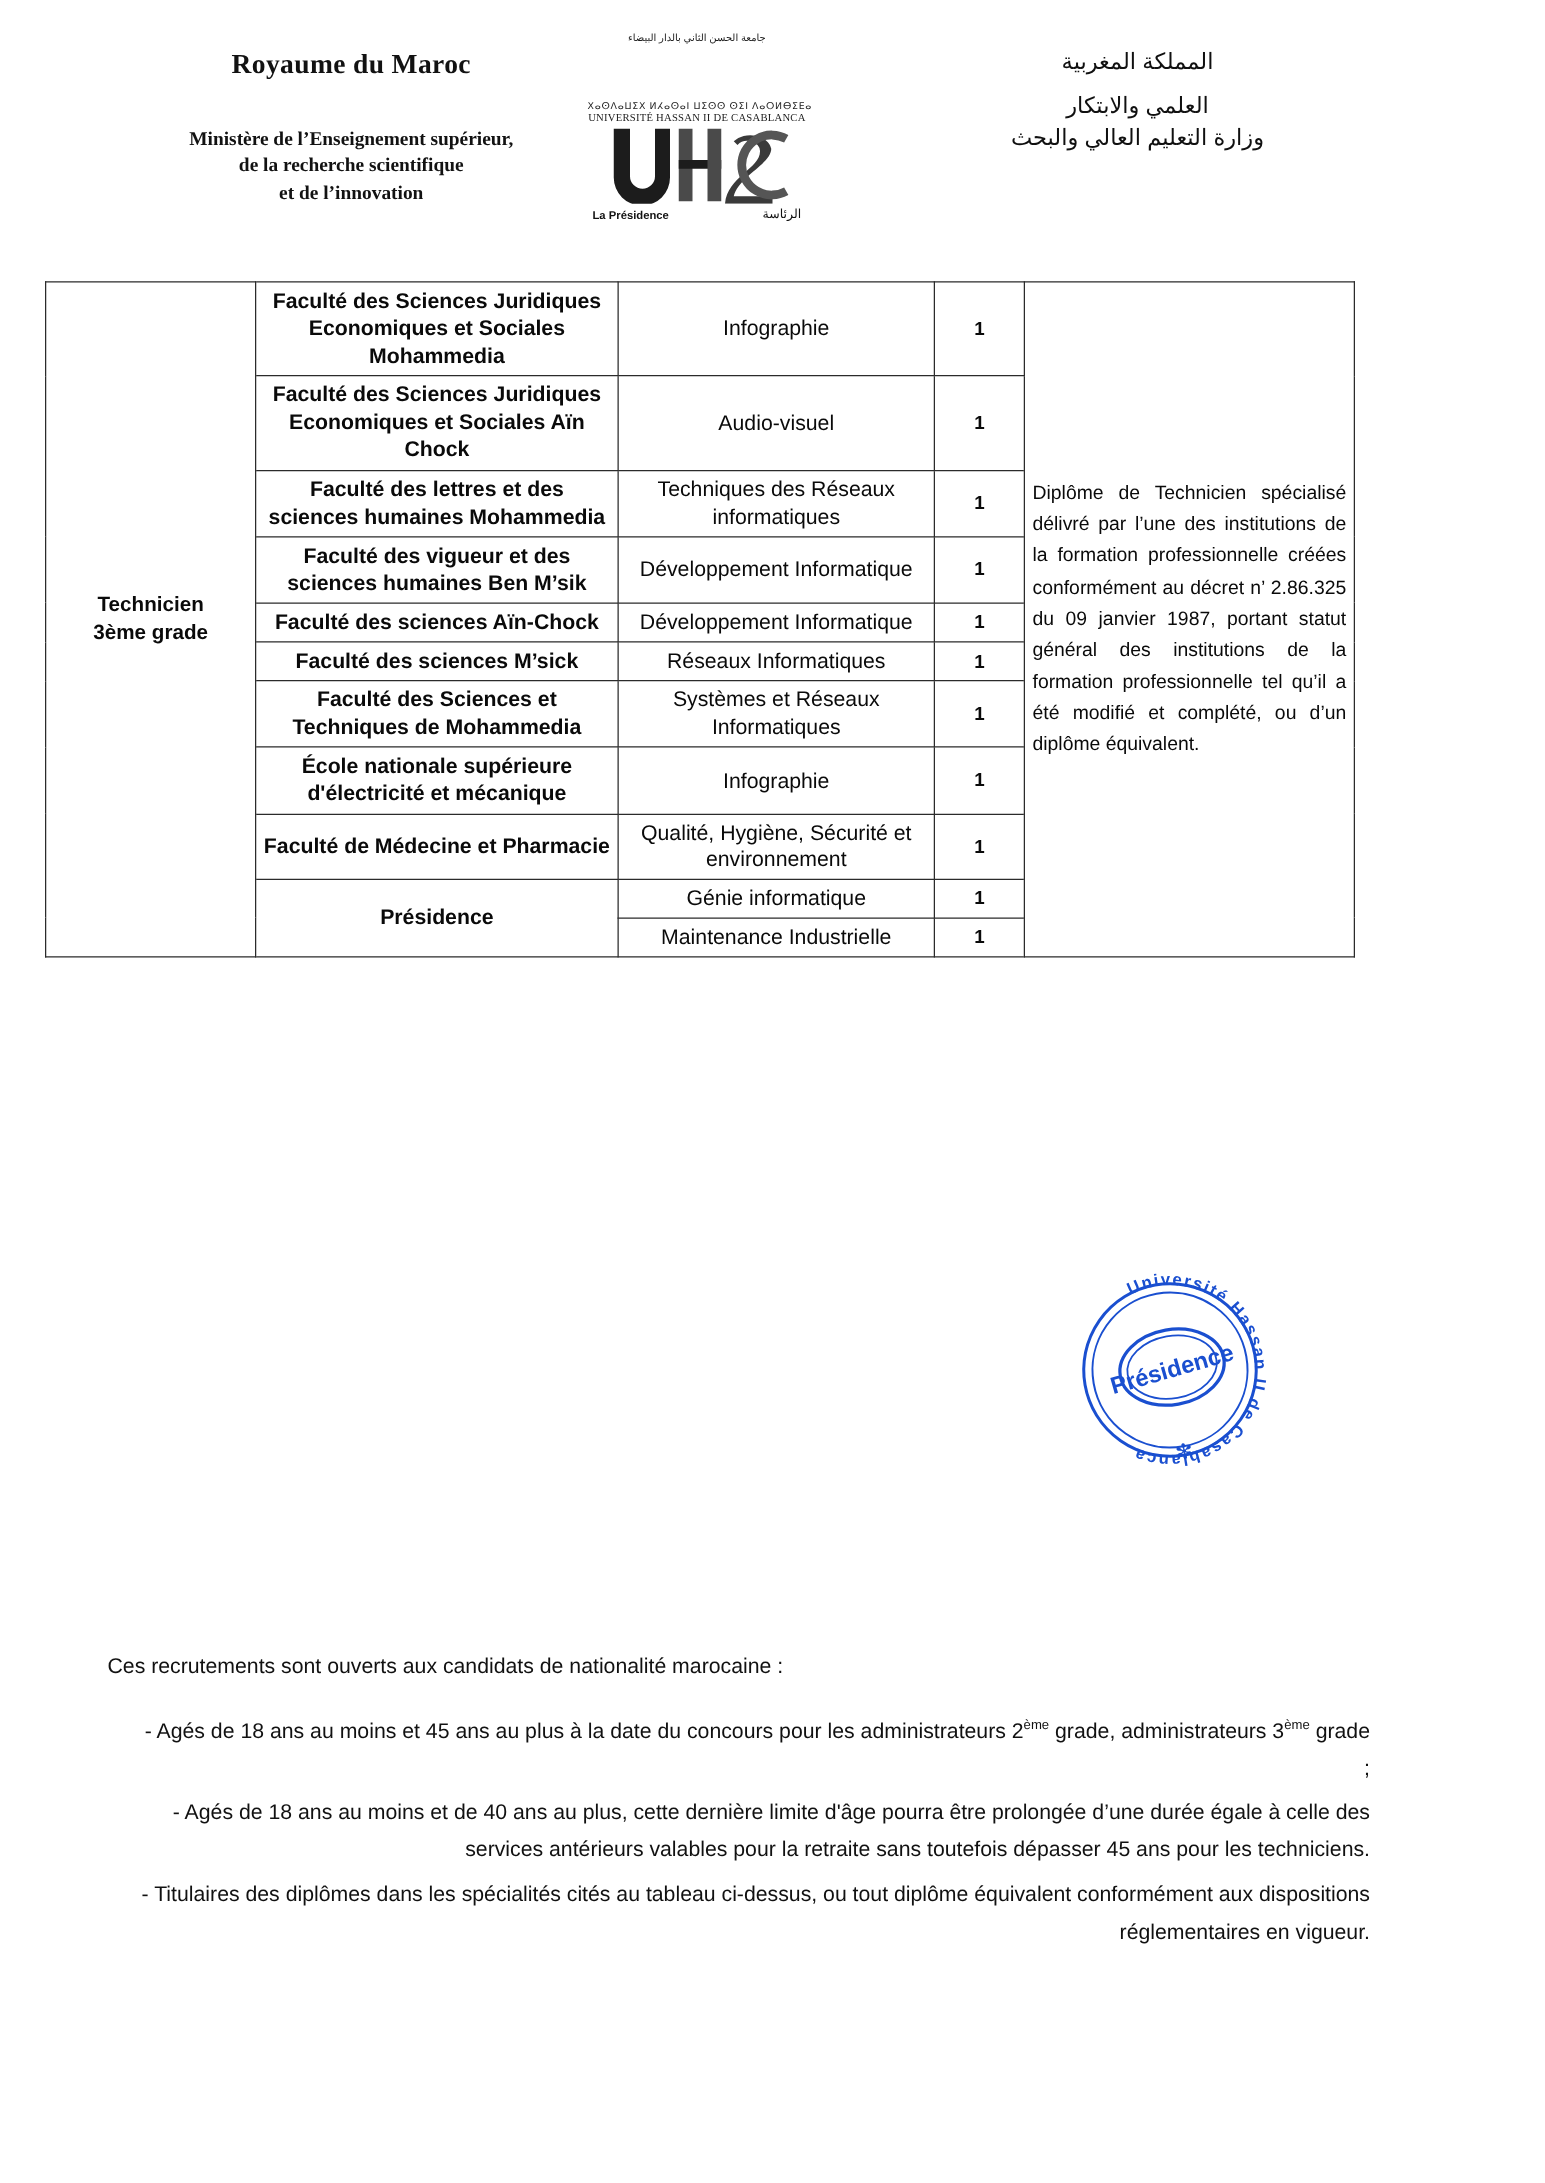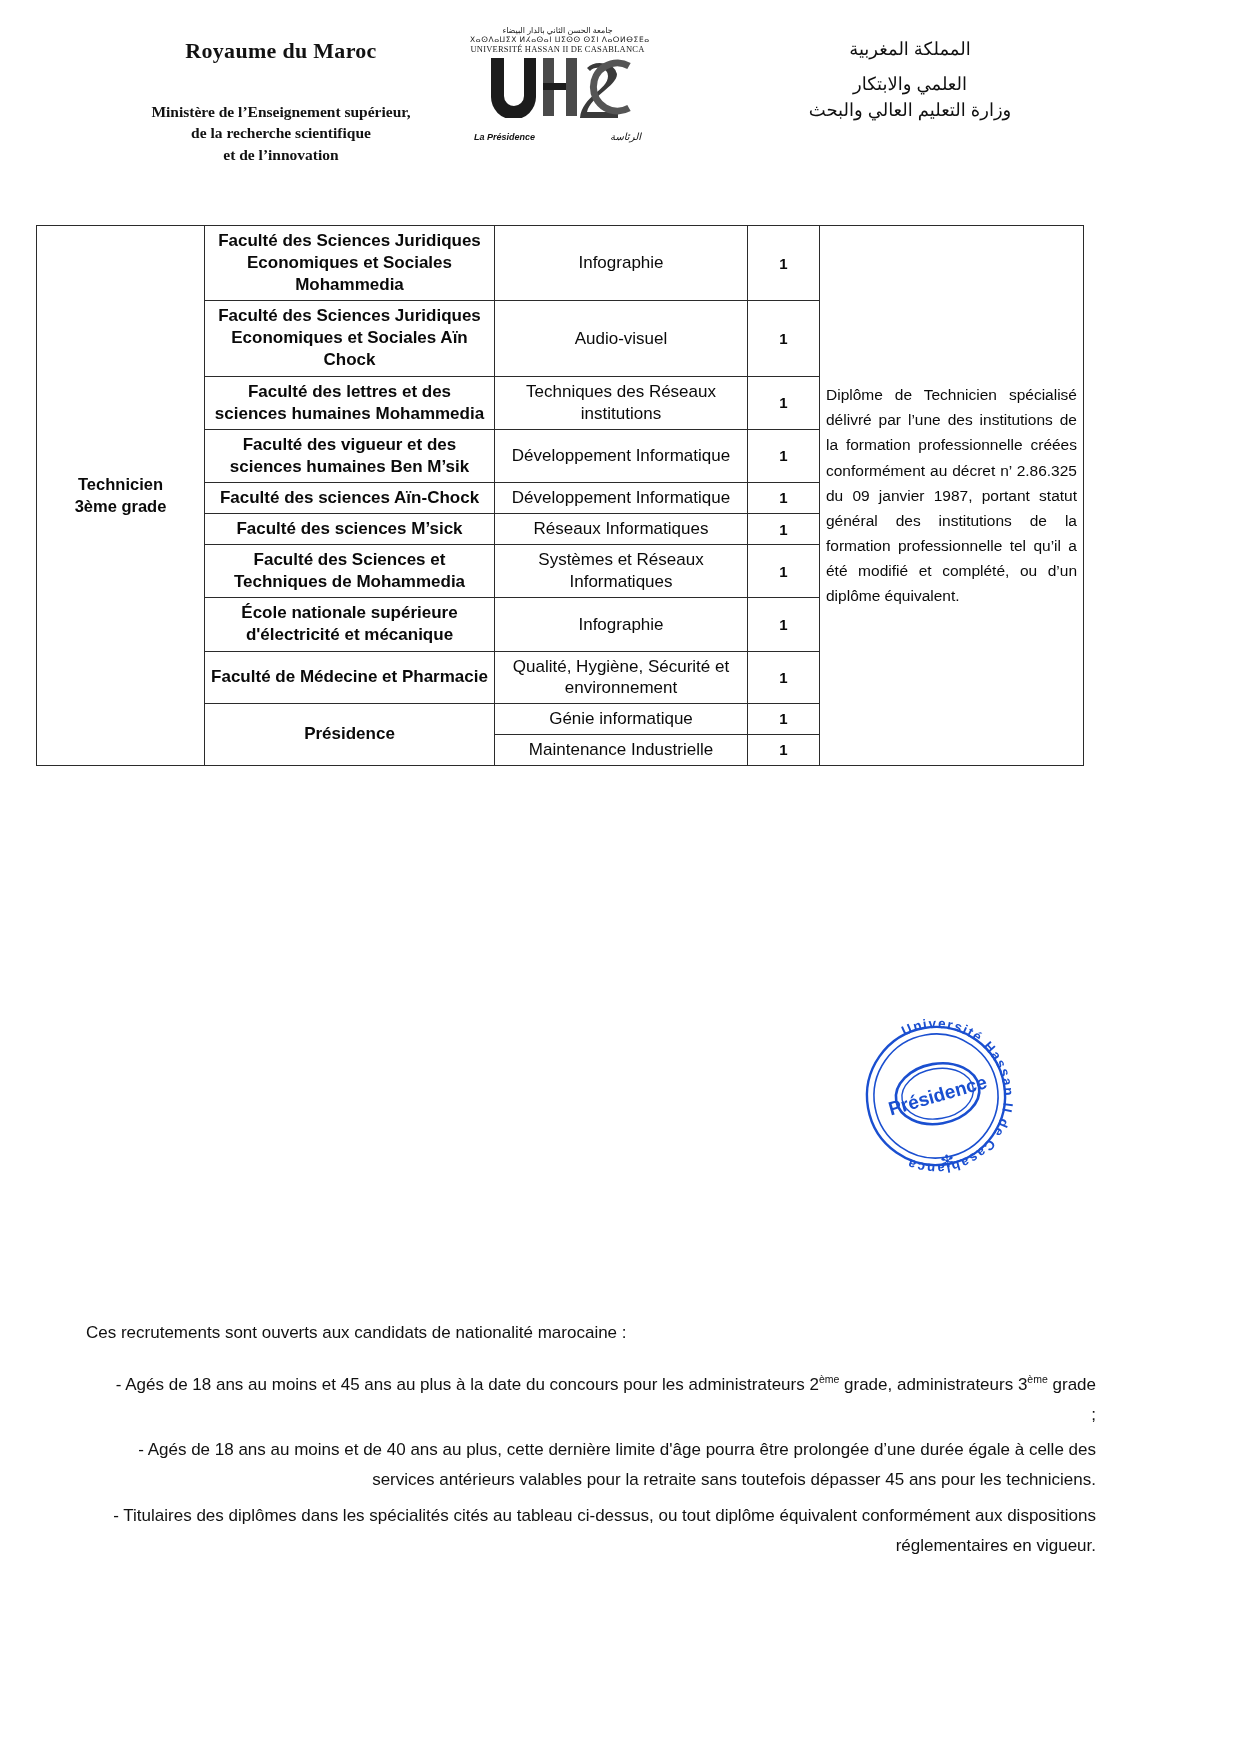--- a/index.html
+++ b/index.html
@@ -56,43 +56,43 @@
     line-height: 1.15;
     letter-spacing: 0.2px;
     white-space: nowrap;
   }
   .hdr-logo .uni-amz {
     font-size: 7.5px;
     color: #1b1b1b;
     line-height: 1.2;
     letter-spacing: 0.6px;
     white-space: nowrap;
+    margin-top: 45px;
   }
   .hdr-logo .uni-fr {
     font-family: "Liberation Serif", serif;
     font-size: 8.5px;
     color: #1b1b1b;
     letter-spacing: 0.2px;
     white-space: nowrap;
     margin-bottom: 2px;
   }
   .logo-mark {
     height: 62px;
     position: relative;
     margin: 0 auto;
     width: 150px;
   }
   .logo-mark svg { display: block; margin: 0 auto; }
   .hdr-logo .pres-row {
     display: flex;
     justify-content: space-between;
     align-items: flex-end;
-    margin-top: 13px;
+    margin-top: 2px;
     padding: 0 4px;
-    font-style: italic;
   }
   .hdr-logo .pres-fr {
     font-size: 9px;
     font-weight: bold;
     color: #111;
   }
   .hdr-logo .pres-ar {
     font-size: 10px;
     color: #111;
   }
@@ -276,21 +276,21 @@
           <td class="count-cell">1</td>
           <td class="dipl-cell" rowspan="11">Diplôme de Technicien spécialisé délivré par l’une des institutions de la formation professionnelle créées conformément au décret n’ 2.86.325 du 09 janvier 1987, portant statut général des institutions de la formation professionnelle tel qu’il a été modifié et complété, ou d’un diplôme équivalent.</td>
         </tr>
         <tr>
           <td class="estab-cell">Faculté des Sciences Juridiques Economiques et Sociales Aïn Chock</td>
           <td class="spec-cell">Audio-visuel</td>
           <td class="count-cell">1</td>
         </tr>
         <tr>
           <td class="estab-cell">Faculté des lettres et des sciences humaines Mohammedia</td>
-          <td class="spec-cell">Techniques des Réseaux institutions</td>
+          <td class="spec-cell">Techniques des Réseaux informatiques</td>
           <td class="count-cell">1</td>
         </tr>
         <tr>
           <td class="estab-cell">Faculté des vigueur et des sciences humaines Ben M’sik</td>
           <td class="spec-cell">Développement Informatique</td>
           <td class="count-cell">1</td>
         </tr>
         <tr>
           <td class="estab-cell">Faculté des sciences Aïn-Chock</td>
           <td class="spec-cell">Développement Informatique</td>

